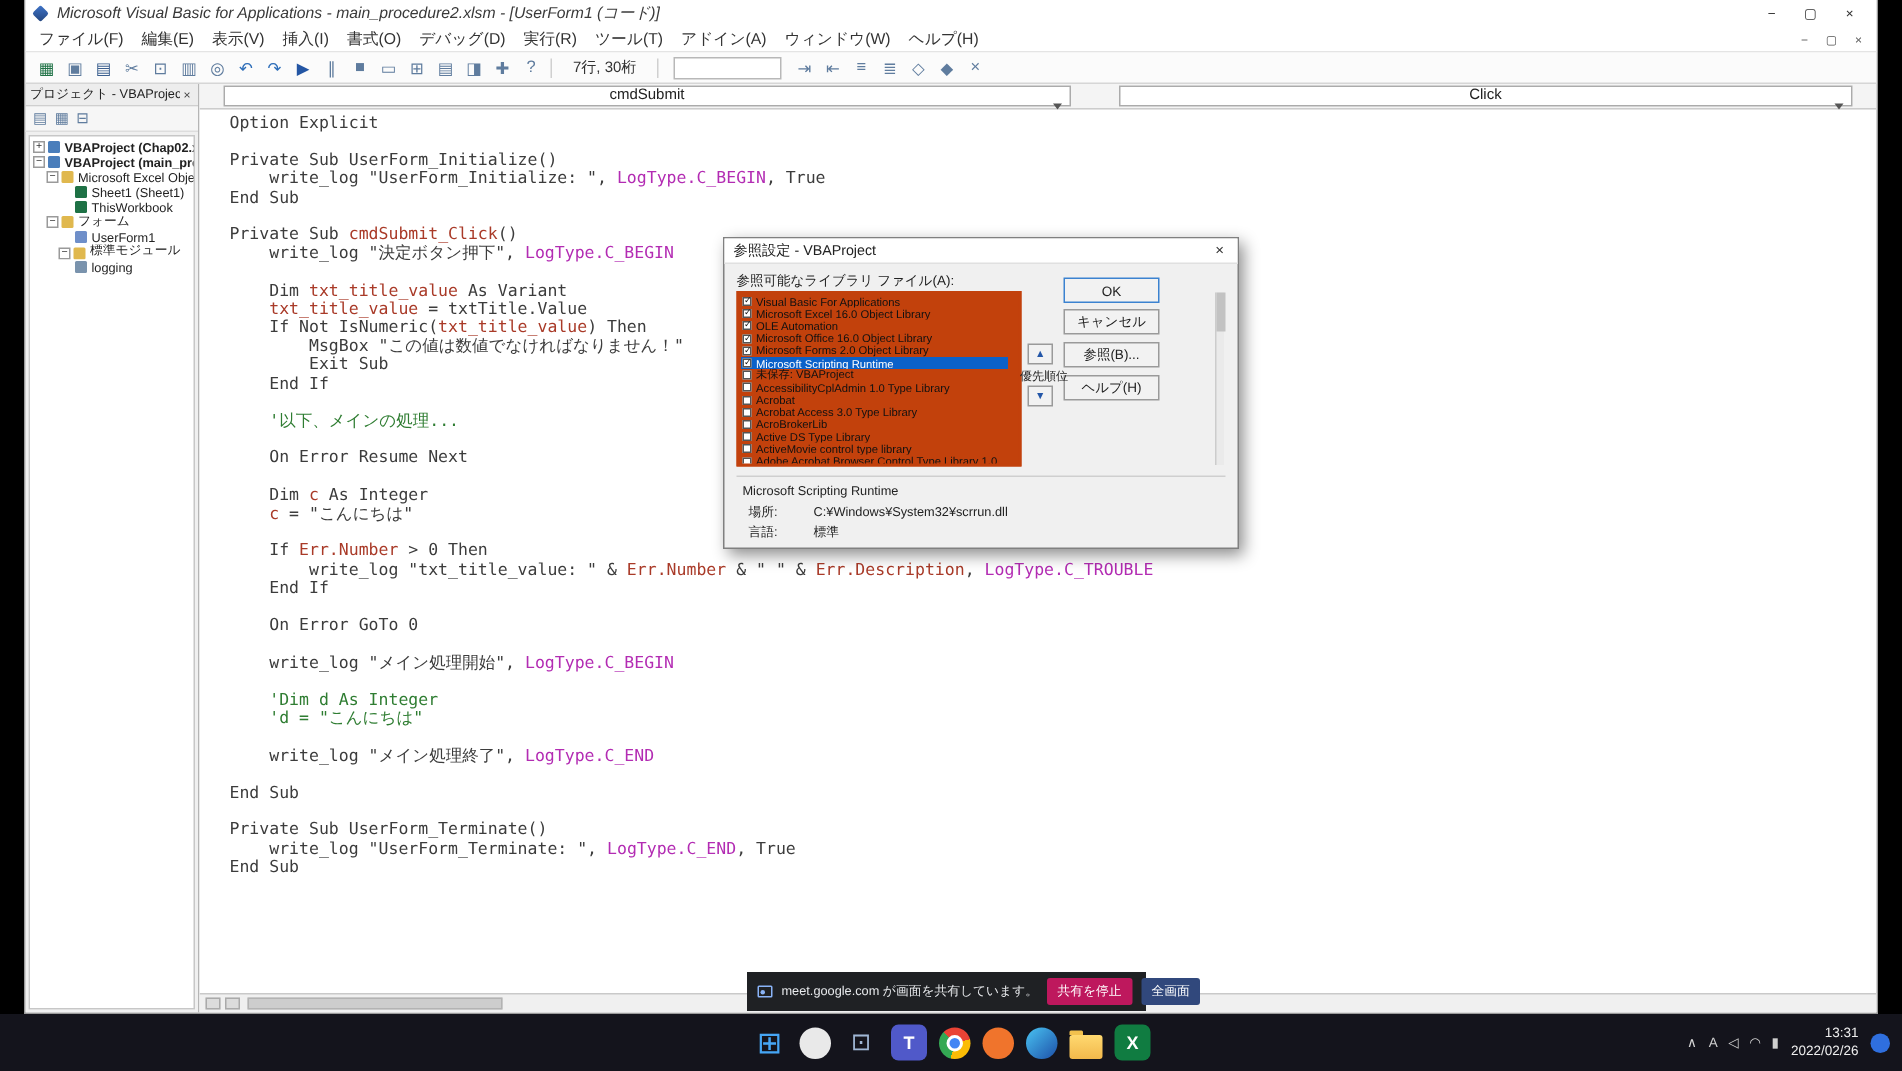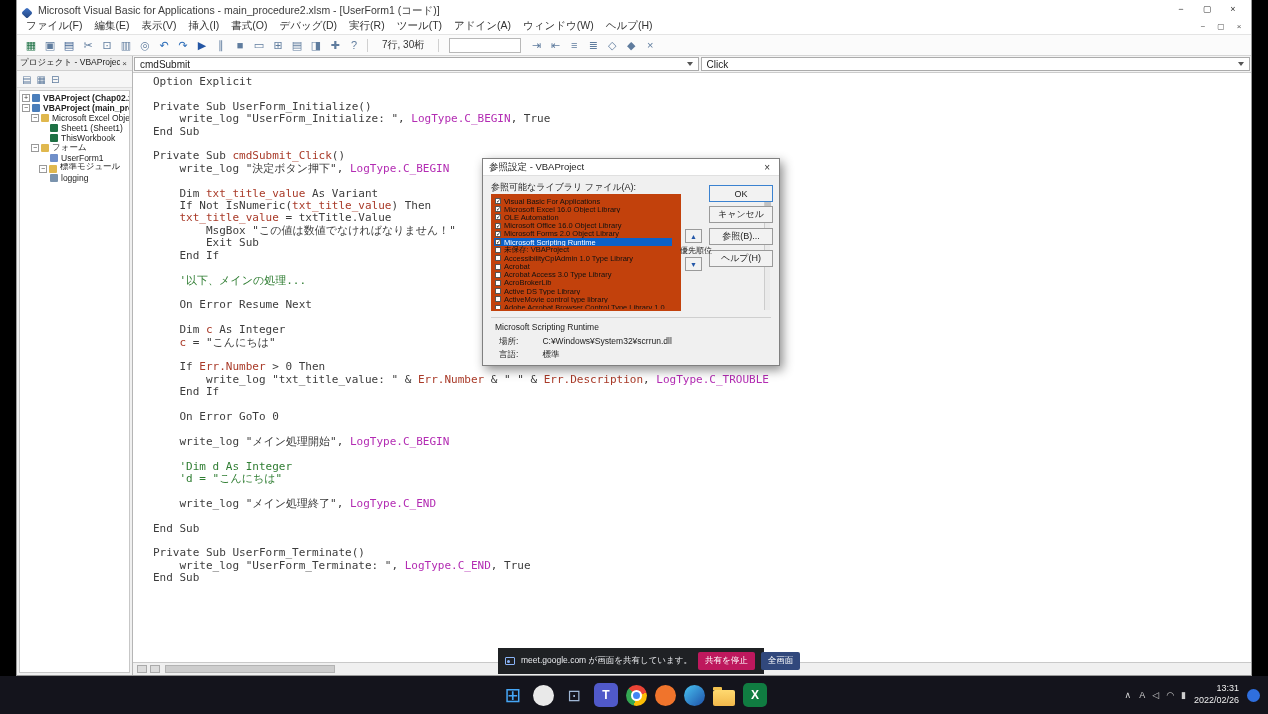--- a/index.html
+++ b/index.html
@@ -3,21 +3,21 @@
 <meta charset="utf-8">
 <style>
   * { margin:0; padding:0; box-sizing:border-box; }
   html,body { width:1268px; height:714px; background:#000; overflow:hidden;
               font-family:"Liberation Sans","DejaVu Sans",sans-serif; }
   .screen { position:relative; width:1268px; height:714px; background:#000; overflow:hidden; }
 
   
   .vba-window { position:absolute; left:16px; top:0; width:1236px; height:676px;
                 background:#f0f0f0; display:flex; flex-direction:column; border:1px solid #9a9a9a; border-top:none; }
-  .titlebar { height:18px; background:#fff; display:flex; align-items:flex-end; padding:0 5px; flex:none; }
+  .titlebar { height:18px; background:#fff; display:flex; align-items:center; padding:0 5px; flex:none;font-style:italic; }
   .app-icon { width:10px; height:10px; margin-right:6px; background:linear-gradient(135deg,#3f74c9,#23457e);
               transform:rotate(45deg) scale(.8); border-radius:2px; flex:none; }
   .title-text { font-size:10.5px; color:#3a3a3a; white-space:nowrap; overflow:hidden; }
   .win-controls { margin-left:auto; display:flex; }
   .win-ctrl { width:26px; height:18px; display:flex; align-items:center; justify-content:center;
               font-size:9px; color:#333; }
   .menubar { height:17px; background:#fff; border-bottom:1px solid #e4e4e4; display:flex; align-items:center; padding:0 3px; flex:none;}
   .menu-item { font-size:10.5px; color:#333; padding:0 6px; white-space:nowrap; }
   .child-controls { margin-left:auto; display:flex; }
   .child-ctrl { width:18px; height:15px; display:flex; align-items:center; justify-content:center; font-size:8px; color:#555; }
@@ -42,40 +42,40 @@
   .tree-row { display:flex; align-items:center; height:10px; font-size:8.5px; color:#222; white-space:nowrap; overflow:hidden; }
   .tree-expander { width:8px; height:8px; border:1px solid #9a9a9a; background:#fff; color:#333;
                    font-size:7px; line-height:6px; text-align:center; margin-right:2px; flex:none; }
   .tree-spacer { width:10px; flex:none; }
   .tree-icon { width:8px; height:8px; border-radius:1px; margin-right:3px; flex:none; }
   .tree-label.bold { font-weight:bold; }
 
   
   .code-pane { flex:1; display:flex; flex-direction:column; background:#fff; overflow:hidden; }
   .combo-row { height:17px; display:flex; background:#f4f4f4; border-bottom:1px solid #ccc; flex:none; }
-  .combo { margin:1px 1px; background:#fff; border:1px solid #ababab; display:flex; align-items:center;
-           font-size:10px; color:#222; padding:0 5px; }
+  .combo { margin:1px 16px; background:#fff; border:1px solid #ababab; display:flex; align-items:center;
+           font-size:10px; color:#222; padding:0 5px;flex-direction:column; }
   .combo.object { width:50.5%; }
   .combo.event { flex:1; }
   .combo-arrow { margin-left:auto; width:0; height:0; border-left:3px solid transparent; border-right:3px solid transparent;
                  border-top:4px solid #555; }
   .code-scroll { flex:1; overflow:hidden; padding:3px 0 0 20px; }
   .code-line { font-family:"DejaVu Sans Mono","Liberation Mono",monospace; font-size:11px; line-height:12.4px;
                white-space:pre; color:#3c3c3c; }
   .tok-k { color:#3c3c3c; }
   .tok-r { color:#a93a28; }
   .tok-m { color:#b32cb3; }
   .tok-g { color:#2f7d32; }
   .hscroll { height:13px; background:#f0f0f0; border-top:1px solid #c9c9c9; position:relative; flex:none; }
   .split-box { position:absolute; left:4px; top:2px; width:10px; height:8px; background:#dcdcdc; border:1px solid #aaa; }
   .split-box.b2 { left:17px; }
   .hthumb { position:absolute; left:32px; top:2px; width:170px; height:8px; background:#cdcdcd; border:1px solid #b3b3b3; }
 
   
-  .dialog { position:absolute; left:482px; top:158px; width:298px; height:208px; background:#f0f0f0;
+  .dialog { position:absolute; left:482px; top:158px; width:344px; height:208px; background:#f0f0f0;
             border:1px solid #808080; box-shadow:3px 4px 10px rgba(0,0,0,.45); z-index:20; }
   .dlg-title { height:17px; background:#fff; display:flex; align-items:center; padding:0 6px; border-bottom:1px solid #e0e0e0; }
   .dlg-title-text { font-size:9.5px; color:#222; }
   .dlg-close { margin-left:auto; font-size:10px; color:#333; padding:0 3px; }
   .dlg-label { position:absolute; left:8px; top:22px; font-size:9px; color:#222; }
   .dlg-list { position:absolute; left:8px; top:35px; width:190px; height:117px; background:#c2410c;
               border:2px solid #c2410c; overflow:hidden; padding:1px 7px 1px 1px; }
   .lib-item { display:flex; align-items:center; height:8.2px; font-size:7.5px; color:#111; white-space:nowrap; overflow:hidden; }
   .lib-item.selected { background:#0b61c9; color:#fff; }
   .lib-check { width:6px; height:6px; border:1px solid #555; background:#fff; color:#111;
@@ -278,22 +278,22 @@
             <div class="code-line"><span class="tok-k">Option Explicit</span></div>
             <div class="code-line">&nbsp;</div>
             <div class="code-line"><span class="tok-k">Private Sub UserForm_Initialize()</span></div>
             <div class="code-line"><span class="tok-k">    write_log "UserForm_Initialize: ", </span><span class="tok-m">LogType.C_BEGIN</span><span class="tok-k">, True</span></div>
             <div class="code-line"><span class="tok-k">End Sub</span></div>
             <div class="code-line">&nbsp;</div>
             <div class="code-line"><span class="tok-k">Private Sub </span><span class="tok-r">cmdSubmit_Click</span><span class="tok-k">()</span></div>
             <div class="code-line"><span class="tok-k">    write_log "決定ボタン押下", </span><span class="tok-m">LogType.C_BEGIN</span></div>
             <div class="code-line">&nbsp;</div>
             <div class="code-line"><span class="tok-k">    Dim </span><span class="tok-r">txt_title_value</span><span class="tok-k"> As Variant</span></div>
+            <div class="code-line"><span class="tok-k">    </span><span class="tok-r">txt_title_value</span><span class="tok-k"> = txtTitle.Value</span></div>
             <div class="code-line"><span class="tok-k">    If Not IsNumeric(</span><span class="tok-r">txt_title_value</span><span class="tok-k">) Then</span></div>
-            <div class="code-line"><span class="tok-k">    </span><span class="tok-r">txt_title_value</span><span class="tok-k"> = txtTitle.Value</span></div>
             <div class="code-line"><span class="tok-k">        MsgBox "この値は数値でなければなりません！"</span></div>
             <div class="code-line"><span class="tok-k">        Exit Sub</span></div>
             <div class="code-line"><span class="tok-k">    End If</span></div>
             <div class="code-line">&nbsp;</div>
             <div class="code-line"><span class="tok-g">    '以下、メインの処理...</span></div>
             <div class="code-line">&nbsp;</div>
             <div class="code-line"><span class="tok-k">    On Error Resume Next</span></div>
             <div class="code-line">&nbsp;</div>
             <div class="code-line"><span class="tok-k">    Dim </span><span class="tok-r">c</span><span class="tok-k"> As Integer</span></div>
             <div class="code-line"><span class="tok-k">    </span><span class="tok-r">c</span><span class="tok-k"> = "こんにちは"</span></div>

